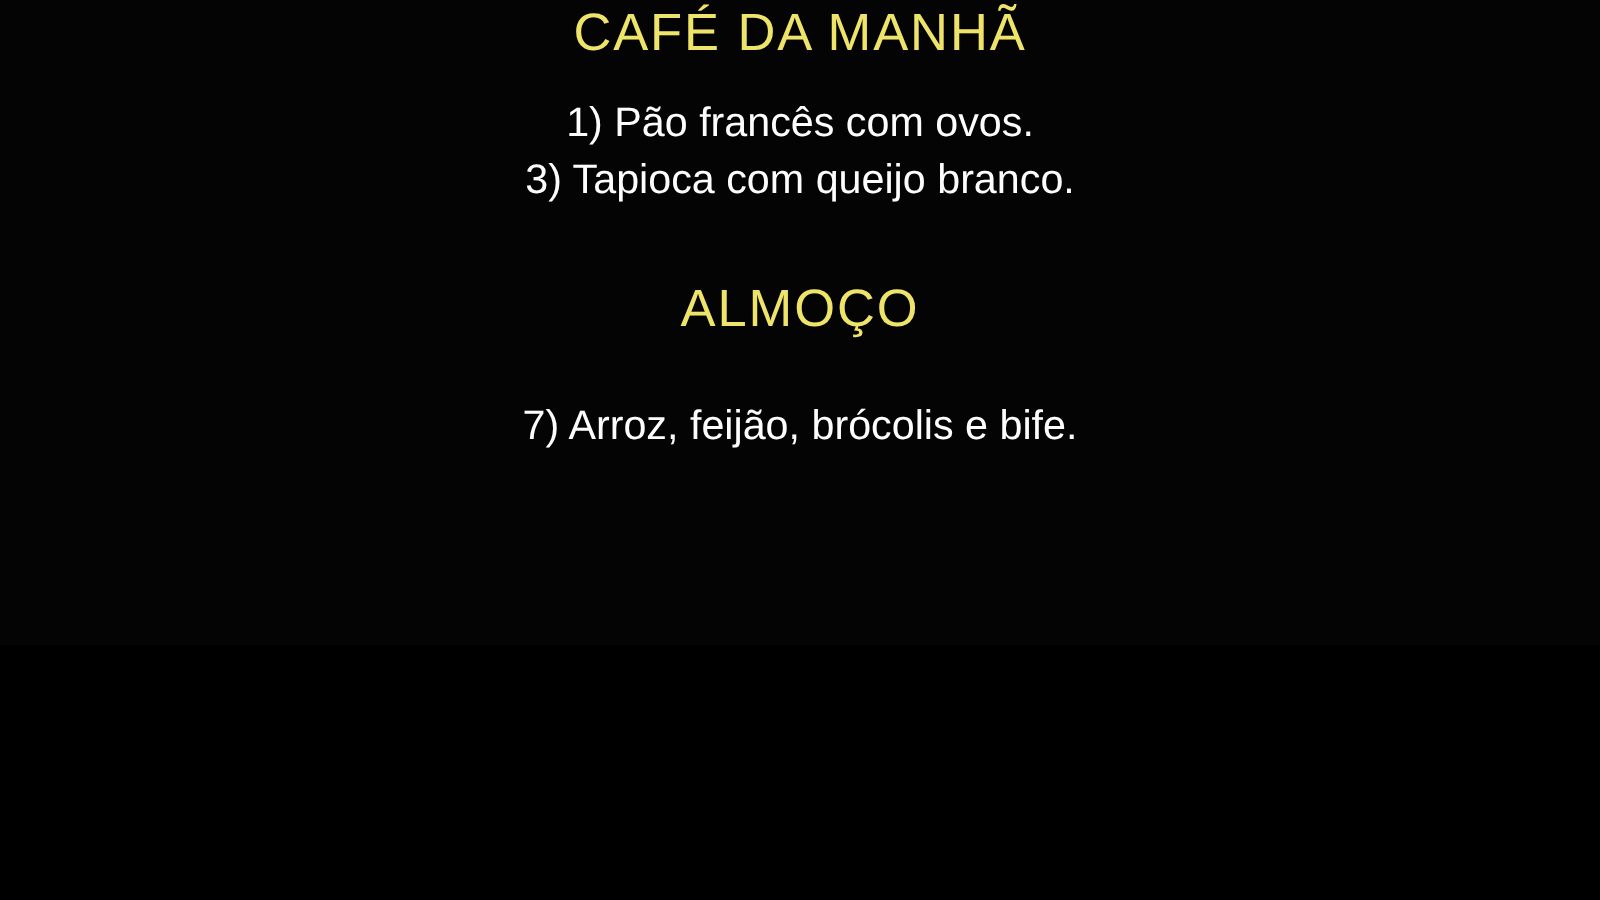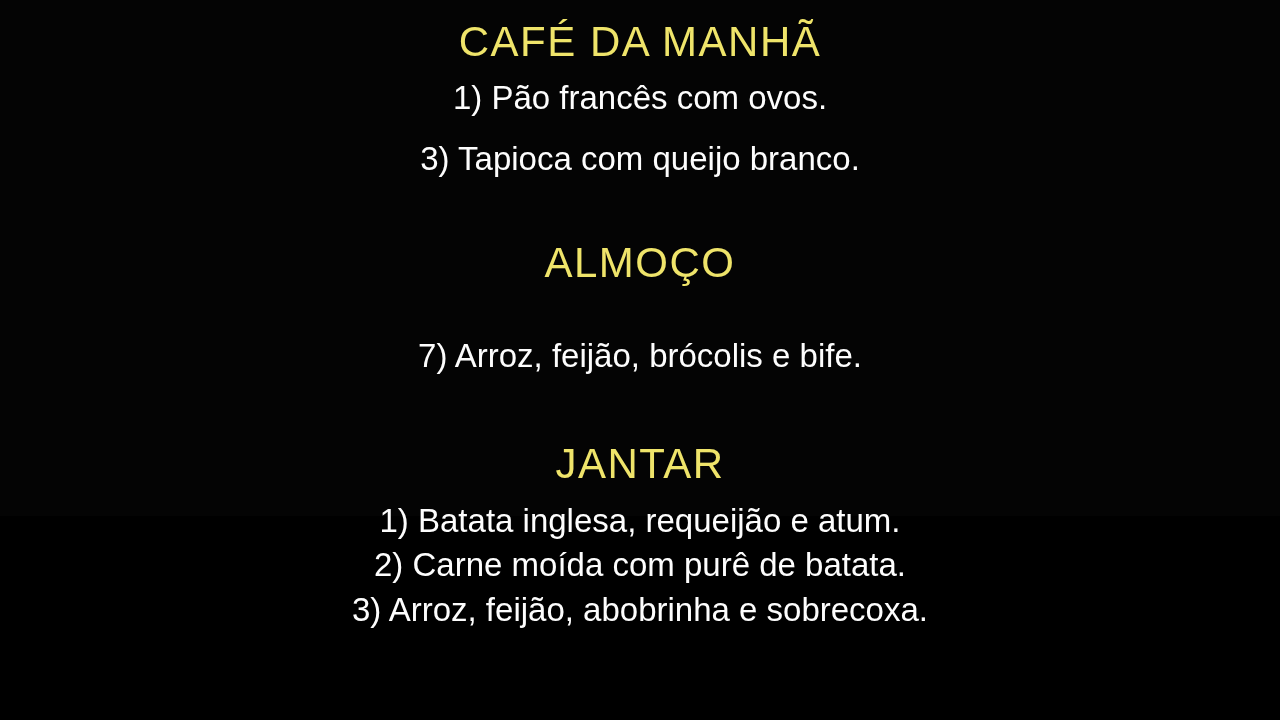--- a/index.html
+++ b/index.html
@@ -15,21 +15,20 @@
     color: #ffffff;
   }
   .menu-board {
     width: 1280px;
     height: 516px;
     background: #040404;
     display: flex;
     flex-direction: column;
     align-items: center;
     box-sizing: border-box;
-    padding-top: 16px;
   }
   .meal-section {
     width: 100%;
     display: flex;
     flex-direction: column;
     align-items: center;
   }
   .section-title {
     font-size: 42px;
     letter-spacing: 1.5px;
@@ -50,21 +49,21 @@
   }
   .item {
     font-size: 33px;
     font-weight: 400;
     color: #fdfdfd;
     line-height: 1.35;
     text-align: center;
     white-space: nowrap;
   }
   .section-breakfast { margin-top: 2px; }
-  .section-breakfast .item-list { margin-top: 10px; gap: 16px; }
+  .section-breakfast .item-list { margin-top: 26px; }
   .section-lunch { margin-top: 58px; gap: 36px; }
   .section-lunch .item-list { margin-top: 10px; }
   .section-dinner { margin-top: 62px; }
   .section-dinner .item-list { margin-top: 10px; }
 </style>
 </head>
 <body>
 
 <div class="menu-board">
 
@@ -76,22 +75,14 @@
     </ul>
   </section>
 
   <section class="meal-section section-lunch">
     <h1 class="section-title">ALMOÇO</h1>
     <ul class="item-list">
       <li class="item">7) Arroz, feijão, brócolis e bife.</li>
     </ul>
   </section>
 
-  <section class="meal-section section-dinner">
-    <h1 class="section-title">JANTAR</h1>
-    <ul class="item-list">
-      <li class="item">1) Batata inglesa, requeijão e atum.</li>
-      <li class="item">2) Carne moída com purê de batata.</li>
-      <li class="item">3) Arroz, feijão, abobrinha e sobrecoxa.</li>
-    </ul>
-  </section>
 
 </div>
 
 </body></html>

